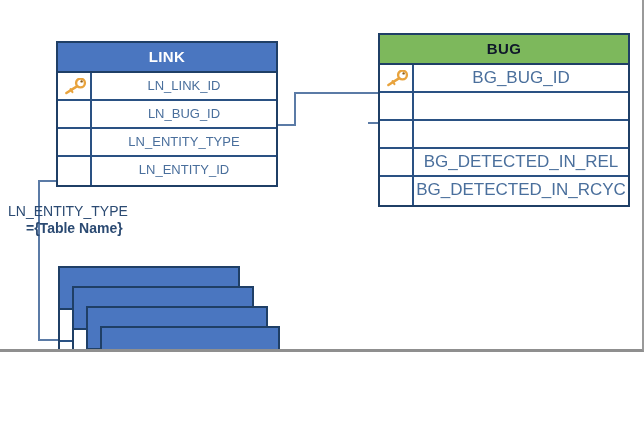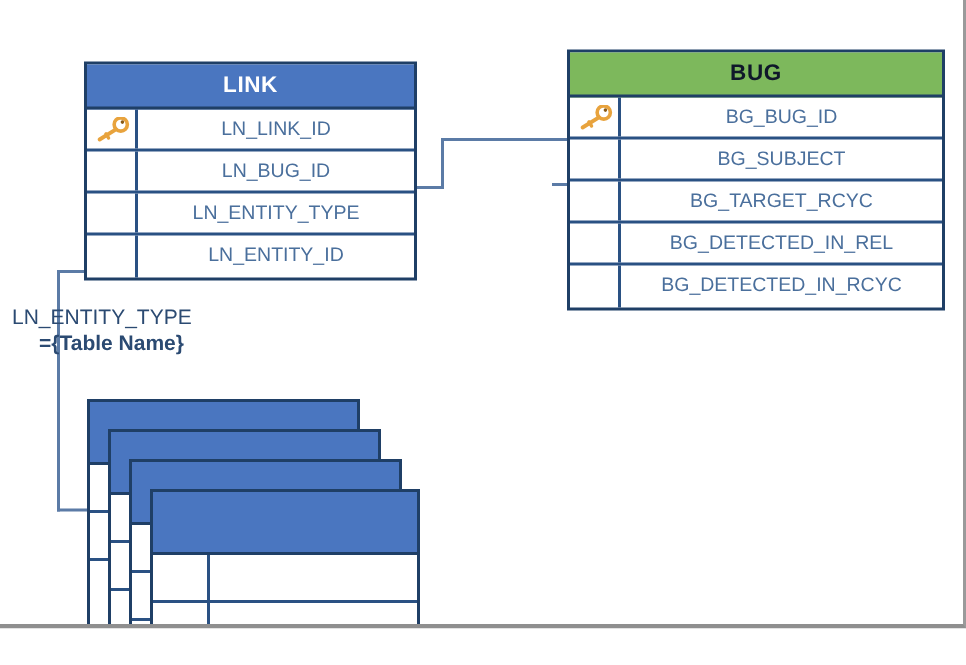--- a/index.html
+++ b/index.html
@@ -8,21 +8,21 @@
     padding: 0;
     background: #ffffff;
   }
   body {
     font-family: "Liberation Sans", sans-serif;
   }
 
   #canvas {
     position: relative;
     width: 644px;
-    height: 419px;
+    height: 352px;
     background: #ffffff;
     overflow: hidden;
     box-sizing: border-box;
     border-right: 2px solid #9a9a9a;
     border-bottom: 3px solid #8f8f8f;
   }
 
   
   .entity {
     position: absolute;
@@ -68,21 +68,21 @@
   .row-name {
     flex: 1 1 auto;
     box-sizing: border-box;
     text-align: center;
     line-height: 26px;
     font-size: 13px;
     color: #4a6f9c;
     white-space: nowrap;
     overflow: hidden;
   }
-  .bug-table .row-name { font-size: 13px; }
+  .bug-table .row-name { font-size: 17px; }
 
   
   .key-icon {
     position: absolute;
     left: 5px;
     top: 5px;
     width: 24px;
     height: 17px;
   }
 
@@ -192,27 +192,25 @@
           <line x1="14.3" y1="8.2" x2="3.4" y2="15" stroke="#e8a33d" stroke-width="2.6" stroke-linecap="round"></line>
           <line x1="7.6" y1="11.2" x2="9.4" y2="14" stroke="#e8a33d" stroke-width="2.2" stroke-linecap="round"></line>
           <circle cx="18.6" cy="3.4" r="1.2" fill="#8a5a15"></circle>
         </svg>
       </div>
       <div class="row-name">BG_BUG_ID</div>
     </div>
 
     <div class="entity-row">
       <div class="row-key"></div>
-      <div class="row-name">BG_SUBJECT</div>
-    </div>
-
-
-    <div class="entity-row">
-      <div class="row-key"></div>
-      <div class="row-name">BG_TARGET_RCYC</div>
+    </div>
+
+
+    <div class="entity-row">
+      <div class="row-key"></div>
     </div>
 
     <div class="entity-row">
       <div class="row-key"></div>
       <div class="row-name">BG_DETECTED_IN_REL</div>
     </div>
 
     <div class="entity-row">
       <div class="row-key"></div>
       <div class="row-name">BG_DETECTED_IN_RCYC</div>

